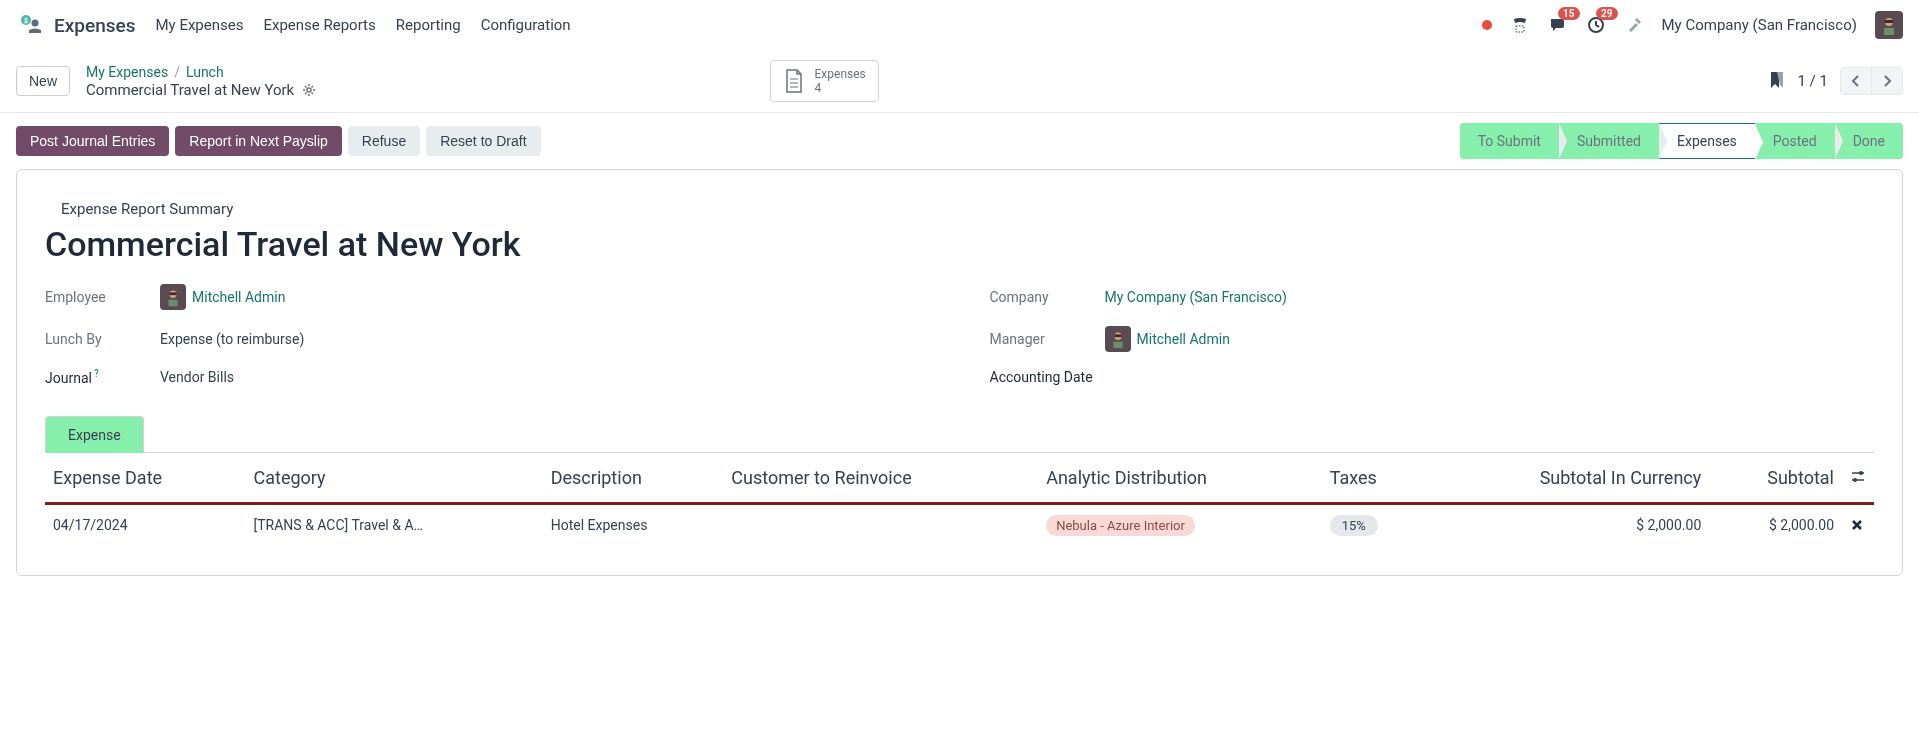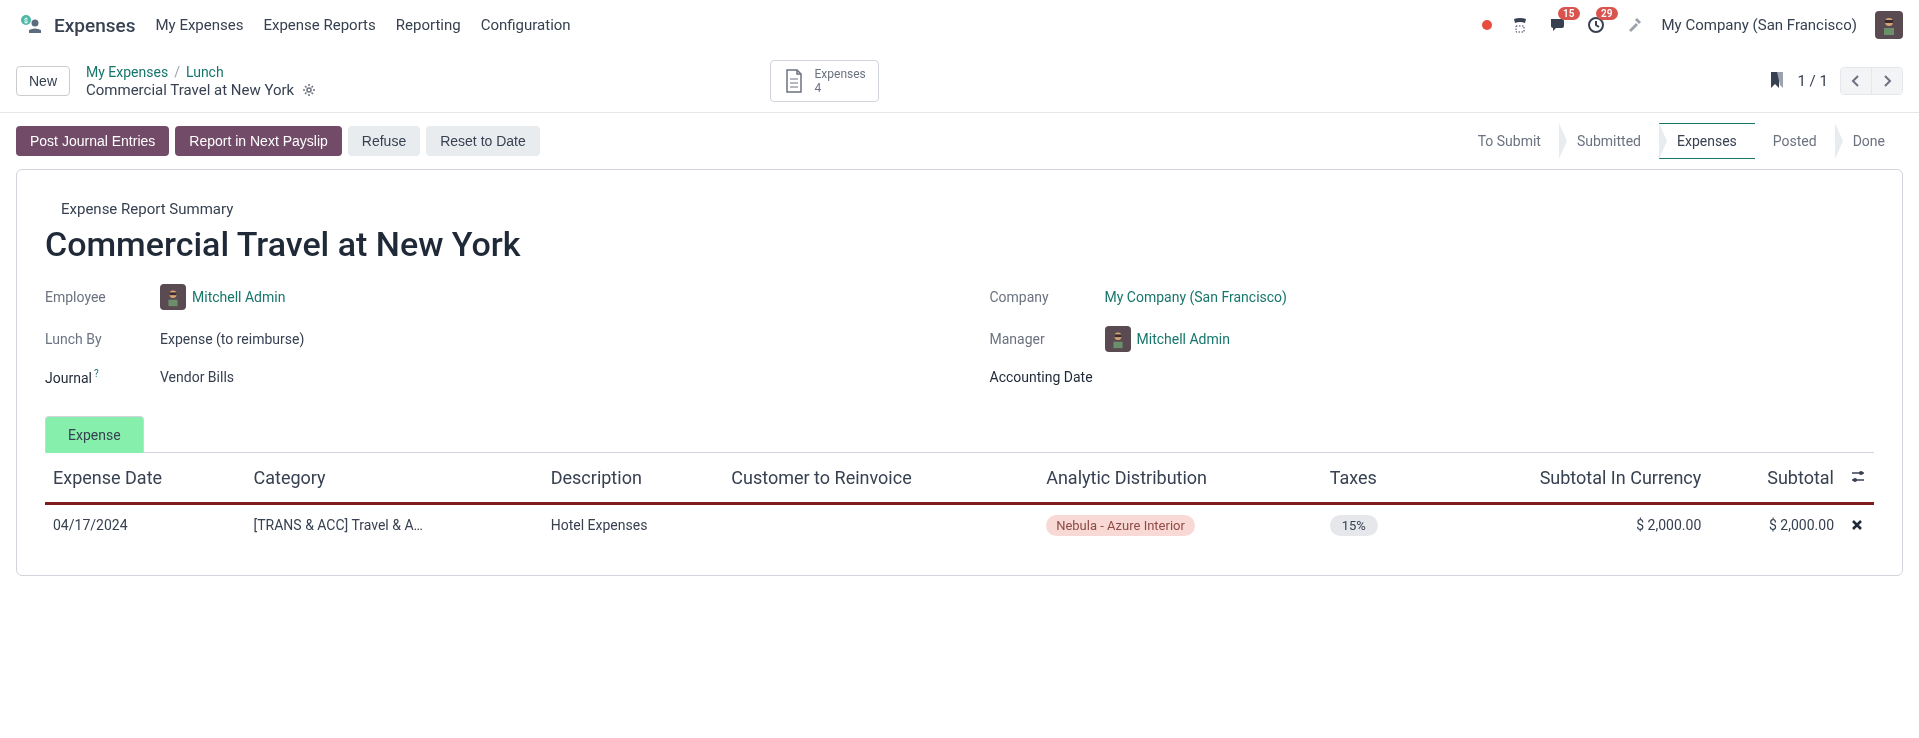--- a/index.html
+++ b/index.html
@@ -39,21 +39,21 @@
     .pager-btn { padding: 6px 10px; background: #f3f4f6; cursor: pointer; color: #6b7280; border: none; }
     .pager-btn:first-child { border-right: 1px solid #e5e7eb; }
     
     
     .action-bar { display: flex; align-items: center; padding: 10px 16px; gap: 6px; }
     .btn { padding: 7px 14px; font-size: 14px; border-radius: 4px; border: none; cursor: pointer; }
     .btn-primary { background: #714b67; color: #fff; }
     .btn-secondary { background: #e9ecef; color: #374151; }
     
     .status-bar { margin-left: auto; display: flex; background: #e9ecef; border-radius: 4px; overflow: hidden; height: 36px; align-items: stretch; }
-    .status-step { padding: 0 18px; font-size: 14px; color: #6b7280; position: relative; display: flex; align-items: center; background: #ffffff; }
+    .status-step { padding: 0 18px; font-size: 14px; color: #6b7280; position: relative; display: flex; align-items: center; background: #86efac; }
     .status-step.active { background: #fff; color: #374151; border-top: 1px solid #17766b; border-bottom: 1px solid #17766b; }
     .status-step::after { content: ""; position: absolute; right: -8px; top: 0; width: 0; height: 0; border-top: 18px solid transparent; border-bottom: 18px solid transparent; border-left: 8px solid #e9ecef; z-index: 1; }
     .status-step.active::after { border-left-color: #fff; }
     .status-step::before { content: ""; position: absolute; right: -10px; top: -1px; width: 0; height: 0; border-top: 19px solid transparent; border-bottom: 19px solid transparent; border-left: 10px solid #d1d5db; z-index: 0; }
     .status-step:last-child::after, .status-step:last-child::before { display: none; }
     
     
     .form-sheet { margin: 0 16px 16px; border: 1px solid #d1d5db; border-radius: 6px; padding: 30px 28px; }
     .summary-label { font-size: 15px; color: #374151; margin-bottom: 6px; margin-left: 16px; }
     .record-title { font-size: 34px; font-weight: 500; color: #1f2937; margin-bottom: 20px; }
@@ -194,21 +194,21 @@
           </svg>
       </button>
     </div>
   </div>
 </div>
 
 <div class="action-bar">
   <button class="btn btn-primary">Post Journal Entries</button>
   <button class="btn btn-primary">Report in Next Payslip</button>
   <button class="btn btn-secondary">Refuse</button>
-  <button class="btn btn-secondary">Reset to Date</button>
+  <button class="btn btn-secondary">Reset to Draft</button>
 
   <div class="status-bar">
     <div class="status-step">To Submit</div>
     <div class="status-step">Submitted</div>
     <div class="status-step active">Expenses</div>
     <div class="status-step">Posted</div>
     <div class="status-step">Done</div>
   </div>
 </div>
 

